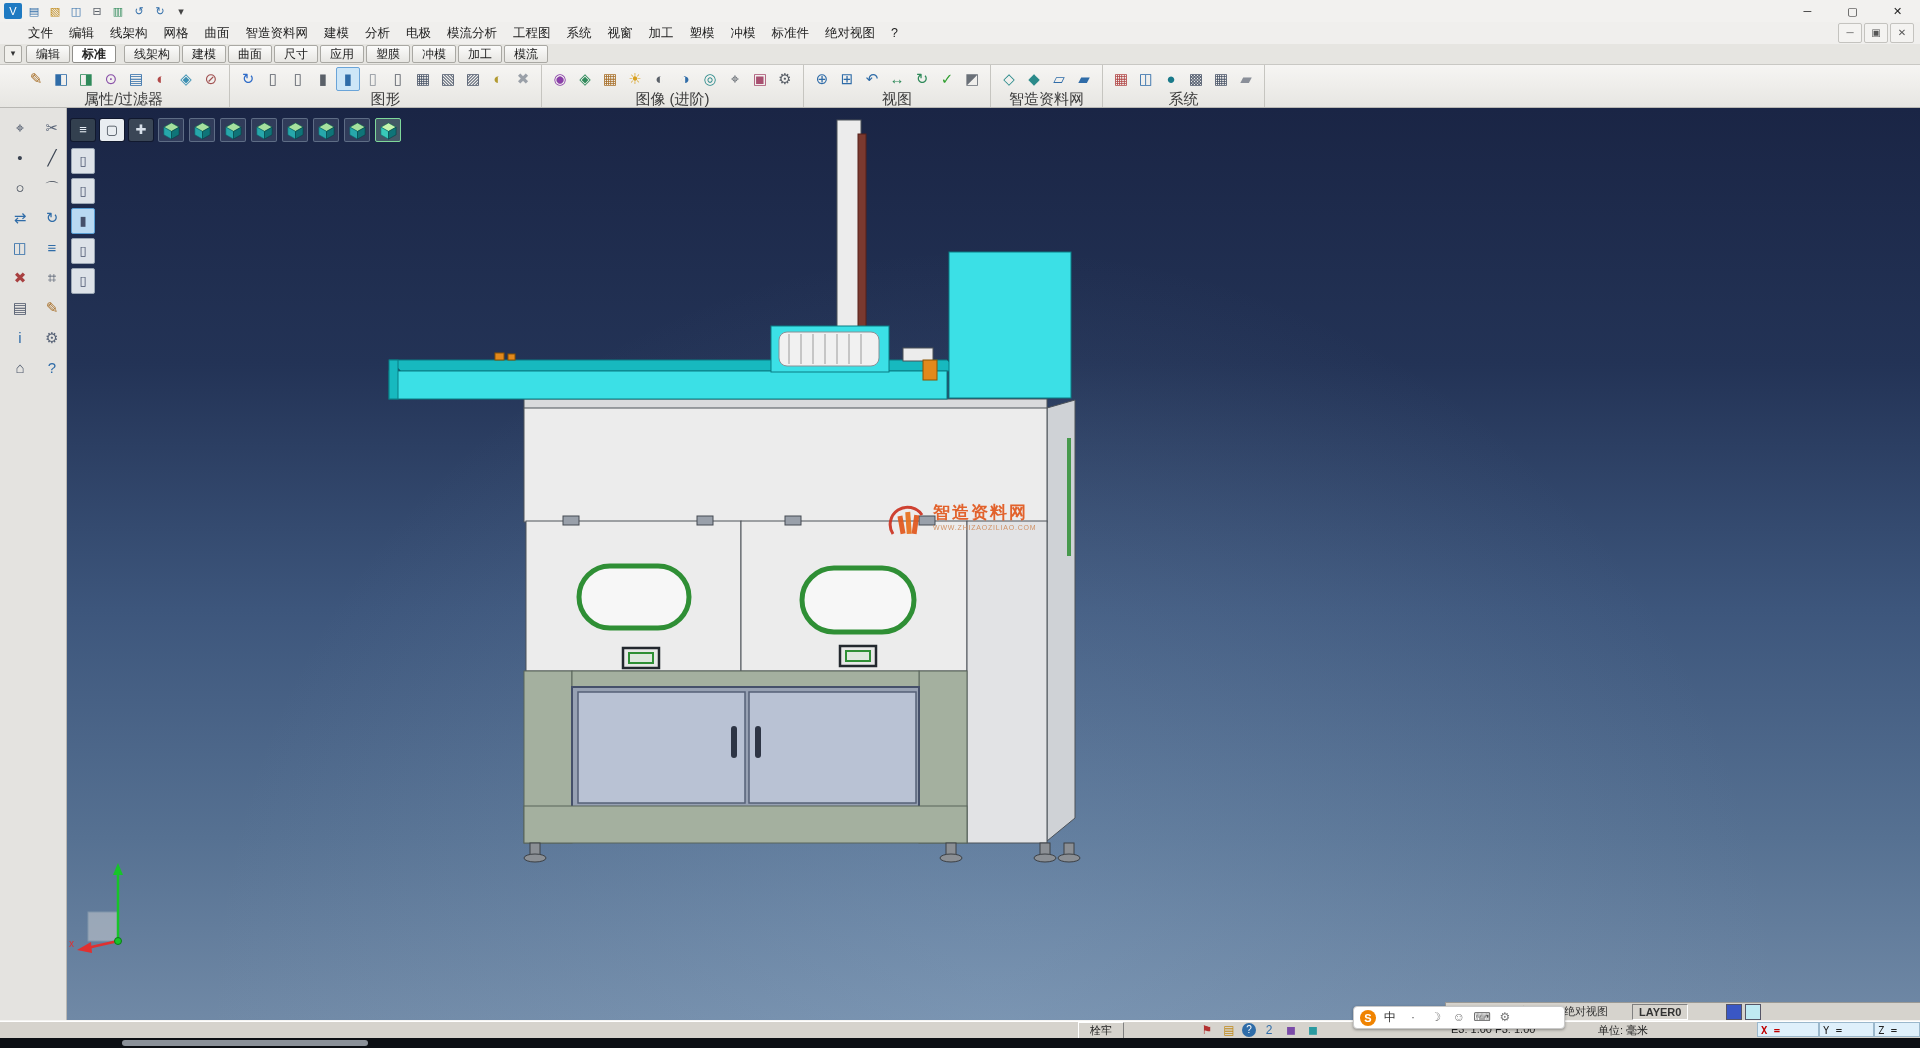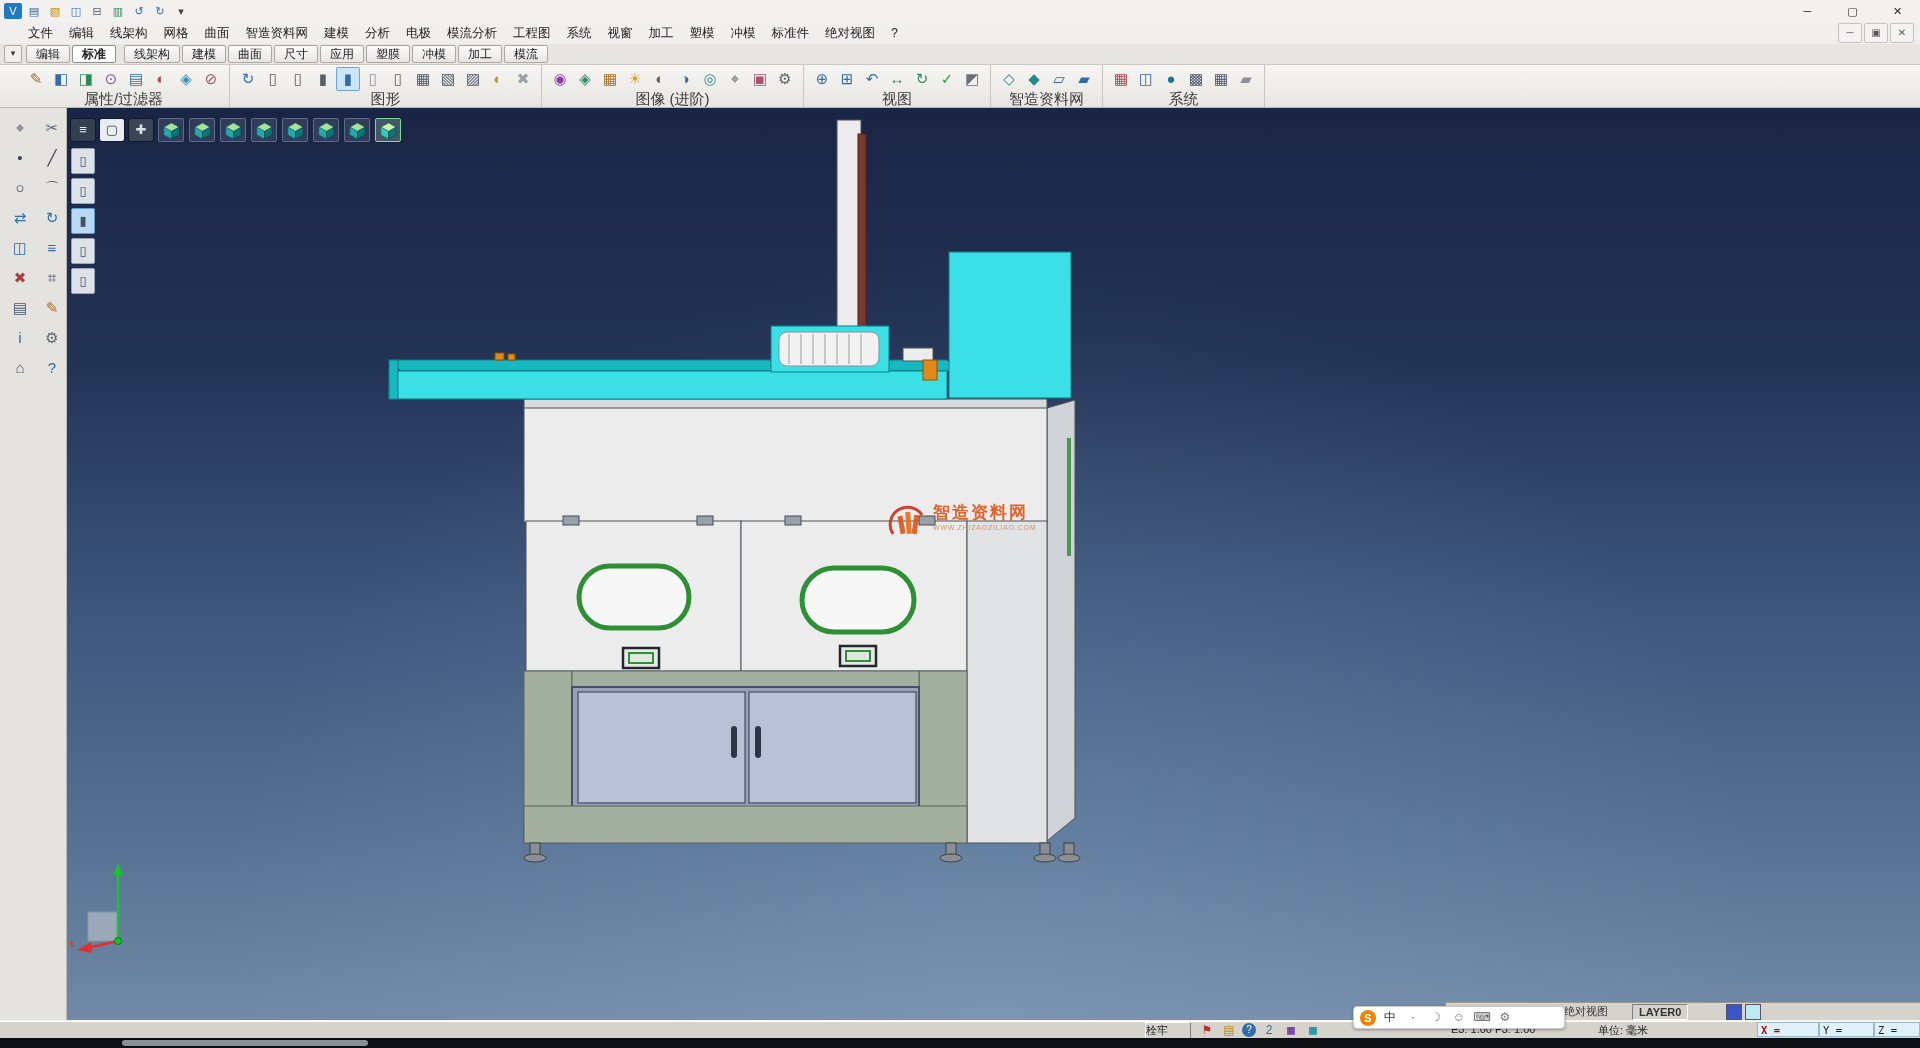--- a/index.html
+++ b/index.html
@@ -83,21 +83,21 @@
   .status-sub{position:absolute;left:1445px;top:1002px;width:475px;height:18px;background:var(--statusbar-bg);
     border-top:1px solid #9a9995;border-left:1px solid #9a9995;display:flex;align-items:center;font-size:11px;color:#333;box-sizing:border-box;}
   .vs-icon{font-size:11px;color:#2f6ca8;margin:0 4px 0 8px;}
   .cell-abs{margin-left:20px;}
   .cell-layer{margin-left:24px;font-weight:bold;padding:0 6px;border:1px solid;border-color:#808080 #fff #fff #808080;line-height:14px;}
   .swatches{display:flex;gap:3px;margin-left:38px;}
   .sw{width:14px;height:14px;border:1px solid #556;display:inline-block;}
 
   .statusbar{position:absolute;left:0;top:1020px;width:100%;height:18px;background:var(--statusbar-bg);
     border-top:1px solid #f5f4f2;box-shadow:inset 0 1px 0 #fff;font-size:11px;color:#222;}
-  .snap-btn{position:absolute;left:1145px;top:1px;width:44px;height:15px;line-height:15px;
+  .snap-btn{position:absolute;left:1078px;top:1px;width:44px;height:15px;line-height:15px;text-align:center;
     border:1px solid;border-color:#fff #808080 #808080 #fff;background:var(--statusbar-bg);}
   .st-icons{position:absolute;left:1198px;top:1px;display:flex;gap:4px;align-items:center;}
   .st-icon{width:18px;height:16px;line-height:16px;text-align:center;font-size:12px;}
   .st-icon.round{border-radius:50%;width:14px;height:14px;line-height:14px;font-size:10px;}
   .scale-text{position:absolute;left:1451px;top:2px;}
   .units{position:absolute;left:1598px;top:2px;}
   .coord{position:absolute;top:1px;height:15px;line-height:15px;background:#dff0fb;border:1px solid #9bb8cc;
     padding:0 3px;font-family:"DejaVu Sans Mono",monospace;font-size:10.5px;box-sizing:border-box;}
   .coord.cx{left:1757px;width:62px;color:var(--accent-red);font-weight:bold;}
   .coord.cy{left:1819px;width:55px;}

